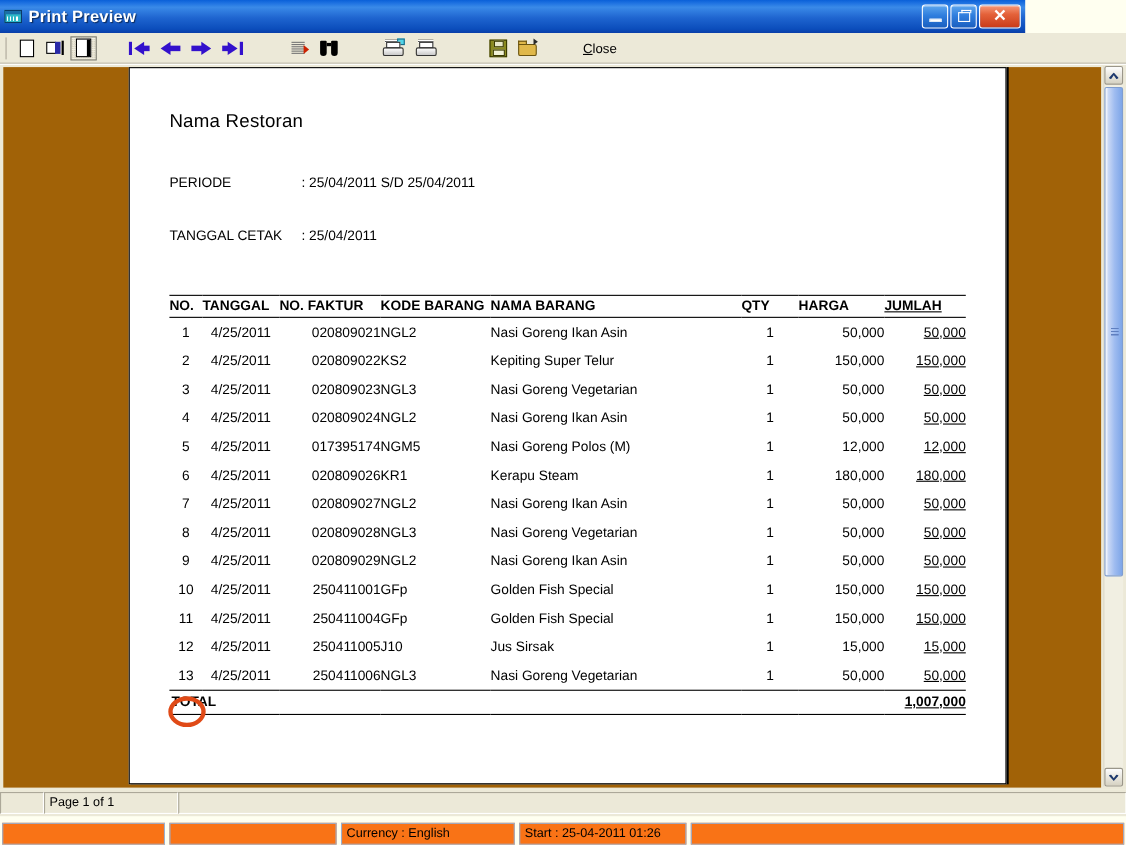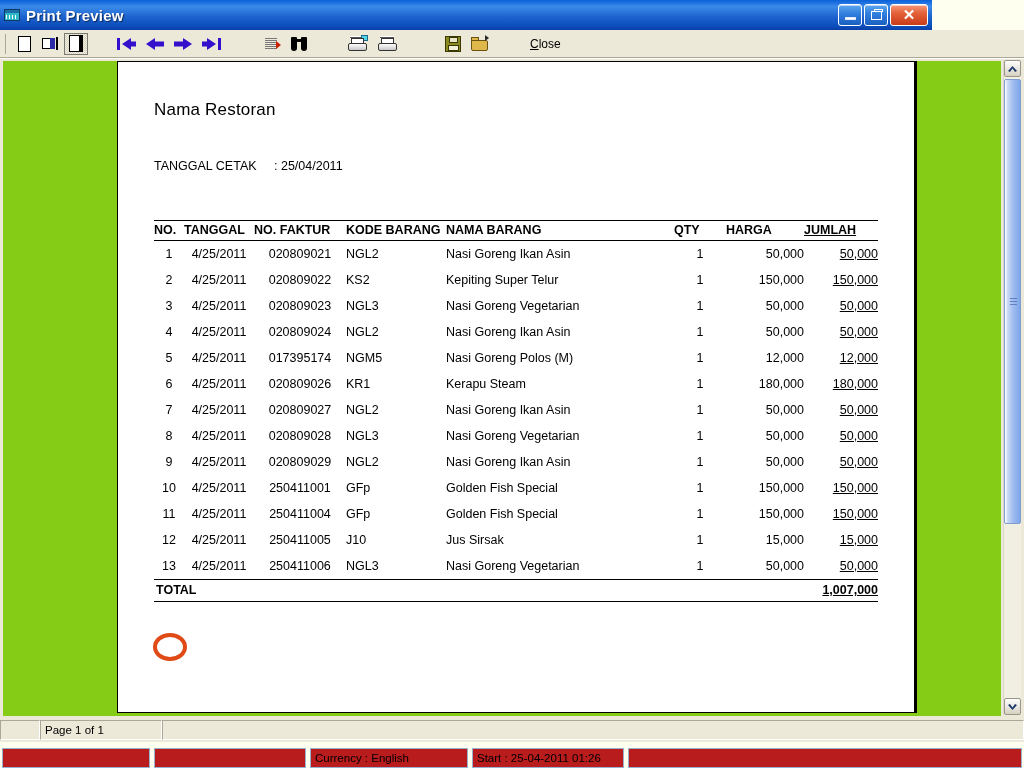--- a/index.html
+++ b/index.html
@@ -148,21 +148,21 @@
   .close-btn .u { text-decoration: underline; }
 
   
   .client {
     position: absolute; left: 0; top: 58px; width: 1024px; height: 660px;
     background: #ece9d8; box-sizing: border-box;
     border-top: 1px solid #ffffff;
   }
   .preview-area {
     position: absolute; left: 3px; top: 2px; width: 998px; height: 655px;
-    background: #84cc16; overflow: hidden;
+    background: #a16207; overflow: hidden;
   }
 
   
   .paper-sheet {
     position: absolute; left: 114px; top: 0px; width: 798px; height: 652px;
     background: #ffffff;
     border: 1px solid #000000;
     box-sizing: border-box;
     box-shadow: 2px 0 0 #000;
   }
@@ -184,21 +184,21 @@
   table.report th {
     font-weight: bold; text-align: left; padding: 2px 0 3px 0;
     border-top: 1.6px solid #000; border-bottom: 1.6px solid #000;
     font-size: 12.5px; white-space: nowrap;
   }
   table.report td {
     padding: 6px 0 6px 0; font-size: 12.5px; white-space: nowrap;
   }
   .c-no    { width: 30px;  text-align: center; }
   .c-tgl   { width: 70px;  text-align: center; padding-left: 6px; }
-  .c-fak   { width: 92px;  text-align: center; padding-left: 0px; }
+  .c-fak   { width: 92px;  text-align: right; padding-left: 0px; }
   .c-kode  { width: 100px; text-align: left; padding-left: 6px; }
   .c-nama  { width: 228px; text-align: left; }
   .c-qty   { width: 52px;  text-align: center; }
   .c-harga { width: 78px;  text-align: right; }
   .c-jml   { width: 74px;  text-align: right; text-decoration: underline; }
 
   tr.total-row td {
     border-top: 1.6px solid #000; border-bottom: 1.6px solid #000;
     font-weight: bold; padding: 3px 0 4px 0;
   }
@@ -252,21 +252,21 @@
   .sb-cell.c1 { width: 40px; }
   .sb-cell.c2 { width: 122px; }
   .sb-cell.c3 { flex: 1 1 auto; }
 
   .statusbar2 {
     position: absolute; left: 0; top: 748px; width: 1024px; height: 20px;
     background: #fffff0; display: flex; align-items: stretch;
     box-sizing: border-box; gap: 4px; padding: 0 2px;
   }
   .sb2-cell {
-    background: #b91c1c; border: 1px solid #9ab0cf; box-sizing: border-box;
+    background: #f97316; border: 1px solid #9ab0cf; box-sizing: border-box;
     display: flex; align-items: center; padding: 0 4px;
     font-size: 11.5px; color: #000; overflow: hidden; white-space: nowrap;
   }
   .sb2-c1 { width: 148px; }
   .sb2-c2 { width: 152px; }
   .sb2-c3 { width: 158px; }
   .sb2-c4 { width: 152px; }
   .sb2-c5 { flex: 1 1 auto; }
 </style>
 </head>
@@ -413,20 +413,24 @@
   <div class="client">
     <div class="preview-area">
 
       <div class="paper-sheet">
         <div class="doc">
 
           <div class="doc-title">Nama Restoran</div>
 
           <div class="meta">
             <div class="meta-row">
+              <span class="meta-label">PERIODE</span>
+              <span class="meta-val">: 25/04/2011 S/D 25/04/2011</span>
+            </div>
+            <div class="meta-row">
               <span class="meta-label">TANGGAL CETAK</span>
               <span class="meta-val">: 25/04/2011</span>
             </div>
           </div>
 
           <table class="report">
             <thead>
               <tr>
                 <th class="c-no">NO.</th>
                 <th class="c-tgl">TANGGAL</th>

